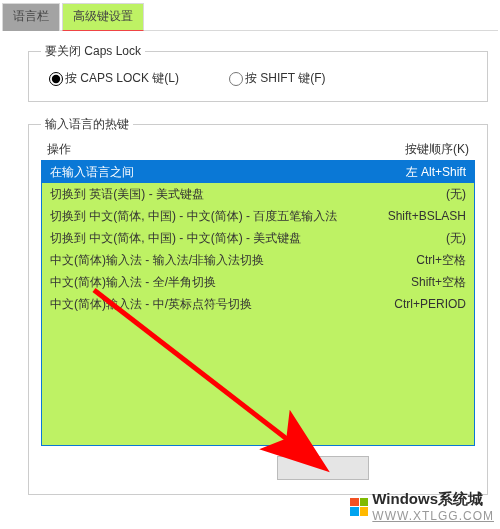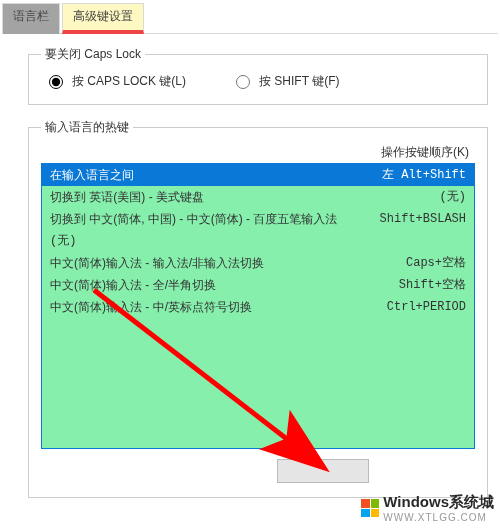--- a/index.html
+++ b/index.html
@@ -24,62 +24,62 @@
     border: 1px solid #d9d9d9;
     border-bottom: none;
     background: #a3a3a3;
     margin-right: 2px;
     cursor: pointer;
     position: relative;
     top: 1px;
     color: #444;
   }
   .tab.active {
-    background: #fef9c3;
+    background: #bef264;
     top: 1px;
-    border-bottom: 4px solid #ef4444;
+    border-bottom: 1px solid #ef4444;
   }
   .content { padding: 12px 12px 0 12px; }
   fieldset {
     border: 1px solid #ccc;
     margin: 0 0 14px 16px;
     padding: 4px 12px 14px 12px;
   }
   legend { padding: 0 4px; color: #333; }
   .radio-row { display: flex; gap: 50px; align-items: center; padding: 6px 8px 0 8px; }
-  .radio-opt { display:flex; align-items:center; gap:9px; cursor:pointer;justify-content:flex-end; }
+  .radio-opt { display:flex; align-items:center; gap:2px; cursor:pointer;justify-content:flex-end; }
   .radio-opt input { accent-color:#000; margin:0; width:14px; height:14px; }
   .radio-opt span { white-space:nowrap; }
   .hotkey-header {
-    display:flex; justify-content:flex-end;
+    display:flex; justify-content:space-between;
     padding: 4px 6px 2px 6px;
     font-size:12px;
     color:#333;
   }
   .hotkey-list {
     border: 1px solid #0a78d6;
     height: 286px;
     overflow: hidden;
-    background:#86efac;
+    background:#bef264;
   }
   .hotkey-row {
     display:flex;
     justify-content:space-between;
     align-items:center;
     padding: 2px 8px;
     line-height:18px;
     font-size:12px;
     color:#333;
   }
   .hotkey-row.selected {
     background:#0a78d6;
     color:#fff;
   }
   .hotkey-action { text-align:left; white-space:nowrap; overflow:hidden; text-overflow:ellipsis; max-width:300px;}
-  .hotkey-keys { text-align:left; white-space:nowrap;font-family:Liberation Mono, monospace; }
+  .hotkey-keys { text-align:left; white-space:nowrap; }
   .blur-word {
     filter: blur(2px);
     -webkit-filter: blur(2px);
   }
   .bottom-btn {
     width: 92px;
     height: 24px;
     border: 1px solid #bbb;
     background: #e5e5e5;
     margin: 10px 0 0 0;
@@ -101,21 +101,21 @@
     display:flex;
     align-items:center;
     gap:4px;
   }
   .win-flag { width:18px; height:18px; display:grid; grid-template-columns:1fr 1fr; grid-template-rows:1fr 1fr; gap:1px;}
   .win-flag div:nth-child(1){background:#f25022;}
   .win-flag div:nth-child(2){background:#7fba00;}
   .win-flag div:nth-child(3){background:#00a4ef;}
   .win-flag div:nth-child(4){background:#ffb900;}
   .watermark-text { font-size:15px; font-weight:bold; color:#2b2b2b;}
-  .watermark-sub { font-size:10px; color:#999; letter-spacing:1px; }
+  .watermark-sub { font-size:12px; color:#999; letter-spacing:1px;text-decoration:underline; }
 </style>
 </head>
 <body>
 
 <div class="tabs">
   <div class="tab"><span>语言栏</span></div>
   <div class="tab active"><span>高级键设置</span></div>
 </div>
 
 <div class="content">
@@ -147,25 +147,26 @@
         </div>
         <div class="hotkey-row">
           <span class="hotkey-action">切换到 英语(美国) - 美式键盘</span>
           <span class="hotkey-keys">(无)</span>
         </div>
         <div class="hotkey-row">
           <span class="hotkey-action">切换到 中文(简体, 中国) - 中文(简体) - 百度五笔输入法</span>
           <span class="hotkey-keys">Shift+BSLASH</span>
         </div>
         <div class="hotkey-row">
+          <span class="hotkey-action">切换到 中文(简体, 中国) - 中文(简体) - 美式键盘</span>
           <span class="hotkey-keys">(无)</span>
         </div>
         <div class="hotkey-row">
           <span class="hotkey-action">中文(简体)输入法 - 输入法/非输入法切换</span>
-          <span class="hotkey-keys">Caps+空格</span>
+          <span class="hotkey-keys">Ctrl+空格</span>
         </div>
         <div class="hotkey-row">
           <span class="hotkey-action">中文(简体)输入法 - 全/半角切换</span>
           <span class="hotkey-keys">Shift+空格</span>
         </div>
         <div class="hotkey-row">
           <span class="hotkey-action">中文(简体)输入法 - 中/英标点符号切换</span>
           <span class="hotkey-keys">Ctrl+PERIOD</span>
         </div>
       </div>

